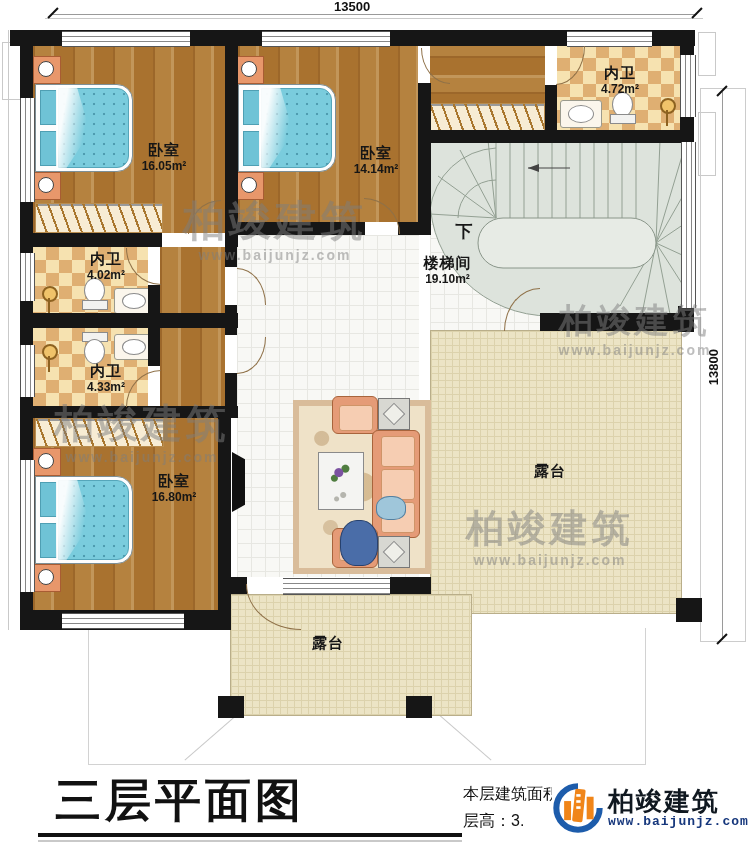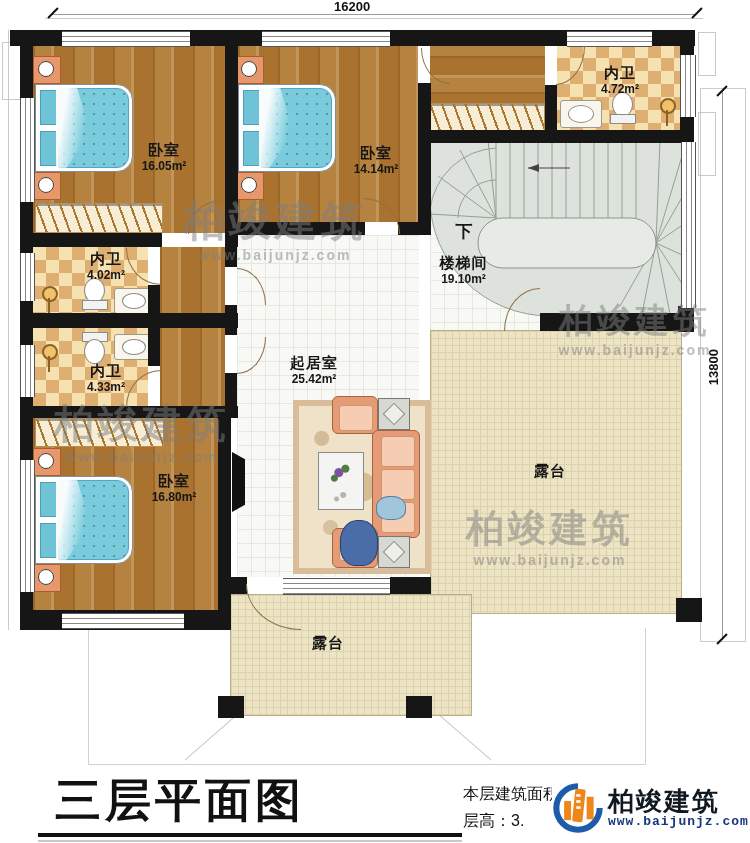--- a/index.html
+++ b/index.html
@@ -70,21 +70,21 @@
      background-image:radial-gradient(circle at 45% 35%,#7b52a0 4px,transparent 5px),radial-gradient(circle at 60% 28%,#4f7d3f 3.5px,transparent 4.5px),radial-gradient(circle at 35% 45%,#4f7d3f 3px,transparent 4px),radial-gradient(circle at 55% 75%,#b5b5ae 2.5px,transparent 3.5px),radial-gradient(circle at 40% 82%,#b5b5ae 2px,transparent 3px);}
 </style>
 </head>
 <body>
 
 <div id="plan">
 
   <div class="dline" style="left:52px;top:14px;width:645px;height:1px"></div>
   <div class="tick" style="left:46px;top:12px"></div>
   <div class="tick" style="left:690px;top:12px"></div>
-  <div class="dimtext" style="left:330px;top:-1px">16200</div>
+  <div class="dimtext" style="left:330px;top:-1px">13500</div>
   <div class="dline" style="left:722px;top:92px;width:1px;height:548px"></div>
   <div class="tick" style="left:715px;top:90px"></div>
   <div class="tick" style="left:715px;top:638px"></div>
   <div class="dimtext" style="left:706px;top:345px;writing-mode:vertical-rl;transform:rotate(180deg);padding:4px 0">13800</div>
 
   <div class="eline" style="left:45px;top:18px;width:658px;height:1px"></div>
   <div class="eline" style="left:8px;top:30px;width:1px;height:600px"></div>
   <div style="position:absolute;left:2px;top:42px;width:28px;height:56px;border:1px solid #c9c9c9;z-index:0"></div>
   <div style="position:absolute;left:698px;top:32px;width:16px;height:42px;border:1px solid #c9c9c9;z-index:0"></div>
   <div style="position:absolute;left:698px;top:112px;width:16px;height:62px;border:1px solid #c9c9c9;z-index:0"></div>
@@ -263,39 +263,35 @@
       <div class="ar">16.05m²</div>
     </div>
   <div class="rlabel" style="left:330px;top:144px;width:92px">
     <div class="nm">卧室</div>
       <div class="ar">14.14m²</div>
     </div>
   <div class="rlabel" style="left:580px;top:64px;width:80px">
     <div class="nm">内卫</div>
       <div class="ar">4.72m²</div>
     </div>
-  <div class="rlabel" style="left:416px;top:254px;width:95px">
+  <div class="rlabel" style="left:400px;top:254px;width:95px">
     <div class="nm">楼梯间</div>
       <div class="ar">19.10m²</div>
     </div>
   <div class="rlabel" style="left:70px;top:250px;width:72px">
     <div class="nm">内卫</div>
       <div class="ar">4.02m²</div>
     </div>
   <div class="rlabel" style="left:70px;top:362px;width:72px">
     <div class="nm">内卫</div>
       <div class="ar">4.33m²</div>
     </div>
   <div class="rlabel" style="left:128px;top:472px;width:92px">
     <div class="nm">卧室</div>
       <div class="ar">16.80m²</div>
-    </div>
-  <div class="rlabel" style="left:268px;top:354px;width:92px">
-    <div class="nm">起居室</div>
-      <div class="ar">25.42m²</div>
     </div>
   <div class="rlabel" style="left:520px;top:462px;width:60px">
     <div class="nm">露台</div>
     </div>
   <div class="rlabel" style="left:298px;top:634px;width:60px">
     <div class="nm">露台</div>
     </div>
 
   <div class="watermark" style="left:140px;top:193px;width:270px">
     <div class="cn" style="font-size:42px">柏竣建筑</div>

